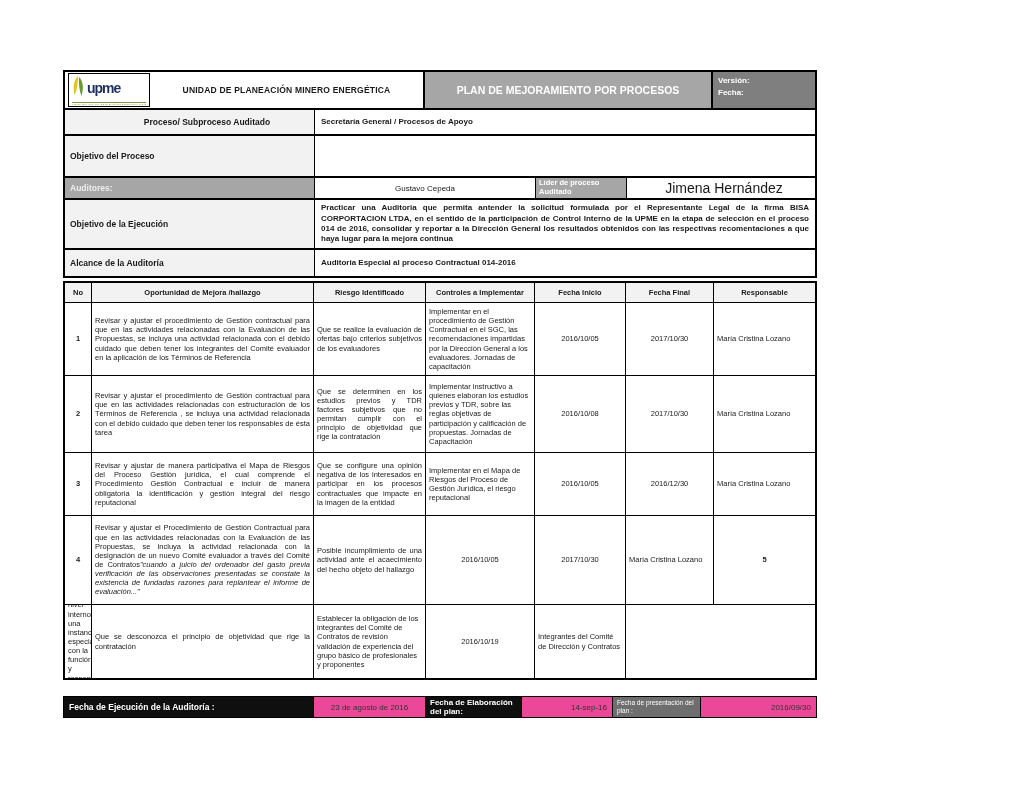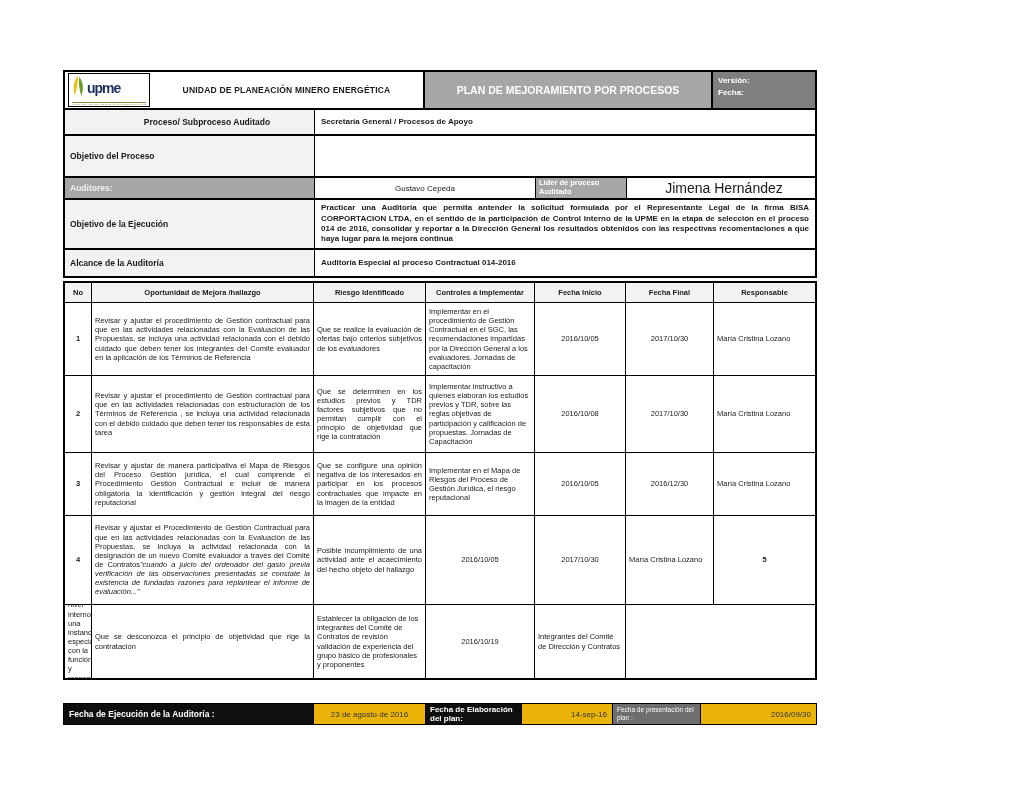--- a/index.html
+++ b/index.html
@@ -49,25 +49,25 @@
   .mt > div:nth-child(7n) { border-right:none; }
   .mt > div:nth-child(n+36) { border-bottom:none; }
   .th { background:#f2f2f2; font-weight:700; justify-content:center; text-align:center; }
   .c-no { justify-content:center; font-weight:700; }
   .c-just div { text-align:justify; width:100%; }
   .c-left div { text-align:left; width:100%; }
   .c-date { justify-content:center; text-align:center; }
   .it { font-style:italic; }
 
   
-  .ftr { margin-top:23px; display:flex; height:22px; border:1px solid #000; }
+  .ftr { margin-top:16px; display:flex; height:22px; border:1px solid #000; }
   .ftr > div { display:flex; align-items:center; overflow:hidden; border-right:1px solid #000; }
   .ftr > div:last-child { border-right:none; }
   .f-black { background:#0f0f0f; color:#fff; font-weight:700; }
-  .f-gray { background:#eab308; color:#333; }
+  .f-gray { background:#ec4899; color:#333; }
   .f-dgray { background:#6e6e6e; color:#fff; }
   .f1 { width:250px; font-size:8.5px; padding:0 5px; }
   .f2 { width:112px; font-size:8px; justify-content:center; }
   .f3 { width:96px; font-size:8px; padding:0 4px; line-height:1.15; }
   .f4 { width:91px; font-size:8px; justify-content:flex-end; padding:0 5px; }
   .f5 { width:88px; font-size:6.5px; padding:0 4px; line-height:1.2; }
   .f6 { flex:1; font-size:8px; justify-content:flex-end; padding:0 5px; }
 </style>
 </head>
 <body>

